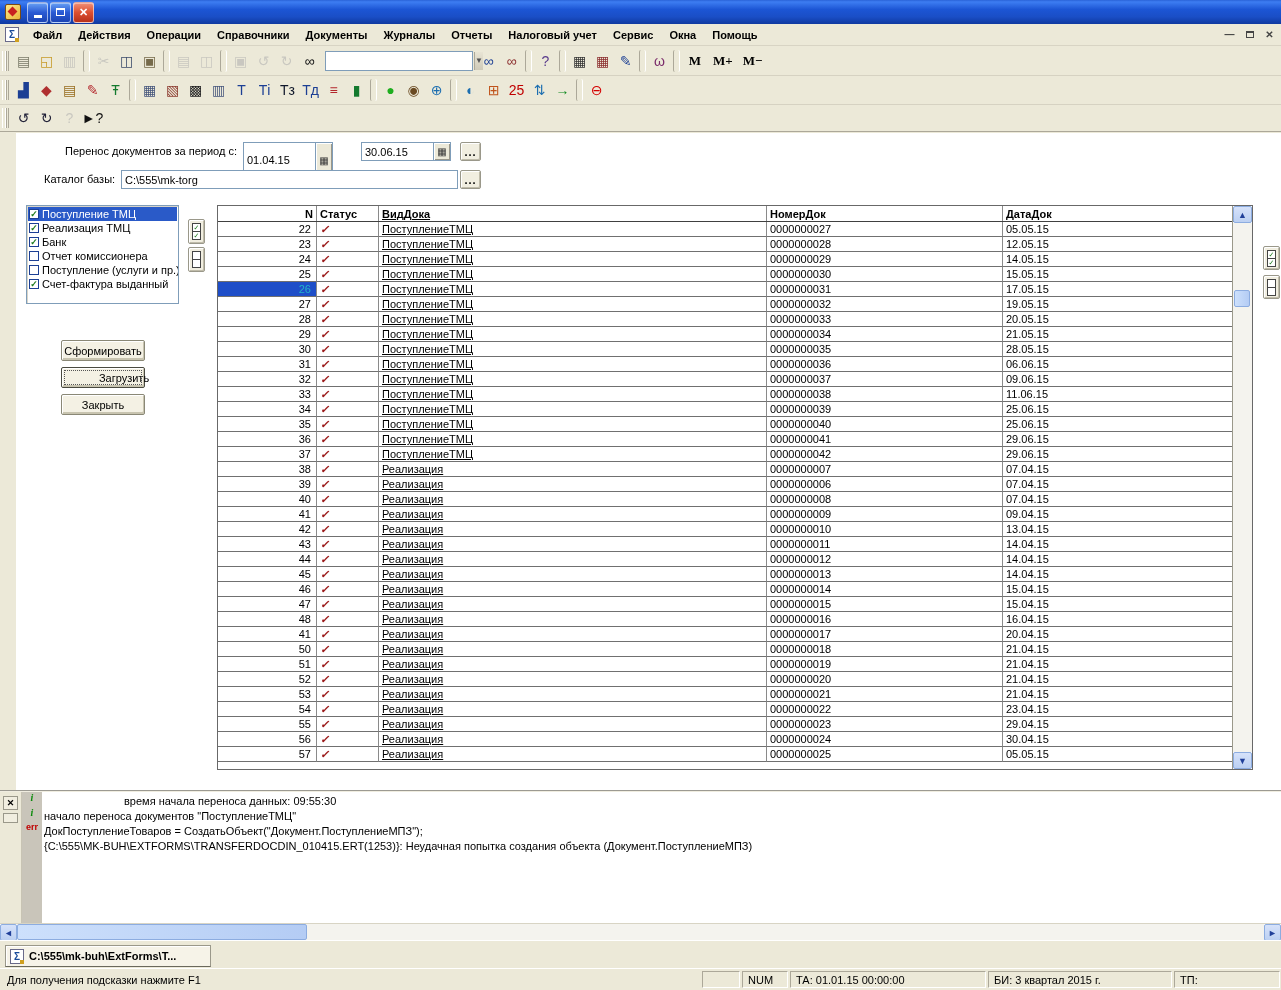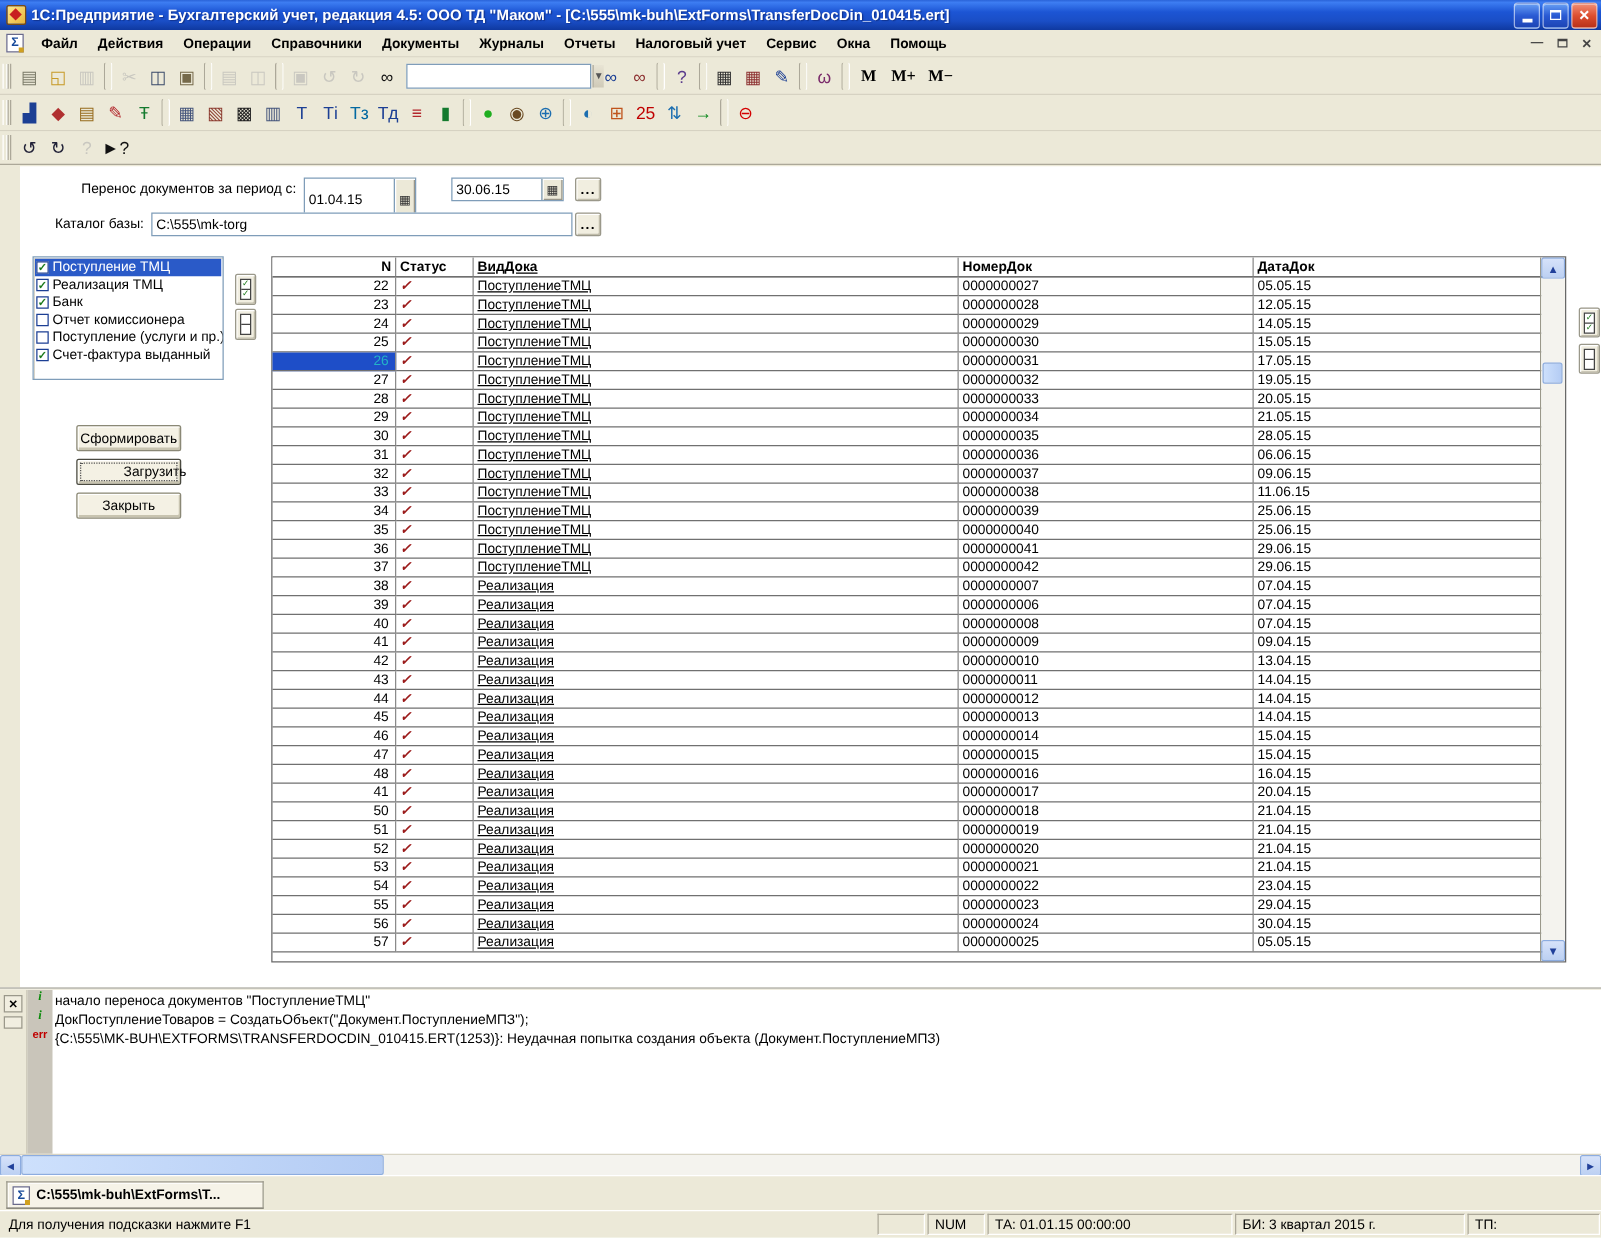--- a/index.html
+++ b/index.html
@@ -146,21 +146,20 @@
   .sseg { border:1px solid; border-color:#aca899 #fff #fff #aca899; margin:2px 1px; padding:1px 5px;
     white-space:nowrap; overflow:hidden; display:flex; align-items:center; }
   #seg-hint { flex:1; border-color:transparent; }
   #seg-blank { width:38px; } #seg-num { width:46px; } #seg-ta { width:196px; } #seg-bi { width:184px; } #seg-tp { width:106px; }
 </style>
 </head>
 <body>
 
 <div id="titlebar">
   <div class="app-icon"></div>
-  <div id="title-text">1С:Предприятие - Бухгалтерский учет, редакция 4.5: ООО ТД "Маком" - [C:\555\mk-buh\ExtForms\TransferDocDin_010415.ert]</div>
   <div class="wbtn">
       <span class="minbar"></span>
     </div>
   <div class="wbtn">
       <span class="restbox"></span>
     </div>
   <div class="wbtn close">
       <span>✕</span>
     </div>
 </div>
@@ -321,21 +320,21 @@
       </div>
       <div class="tbtn" style="color: rgb(69, 85, 124);">
         <span>▥</span>
       </div>
       <div class="tbtn" style="color: rgb(28, 63, 148);">
         <span>T</span>
       </div>
       <div class="tbtn" style="color: rgb(28, 63, 148);">
         <span>Tі</span>
       </div>
-      <div class="tbtn" style="color: #0369a1;">
+      <div class="tbtn" style="color: #0f172a;">
         <span>Тз</span>
       </div>
       <div class="tbtn" style="color: rgb(28, 63, 148);">
         <span>Тд</span>
       </div>
       <div class="tbtn" style="color: rgb(179, 40, 45);">
         <span>≡</span>
       </div>
       <div class="tbtn" style="color: rgb(20, 122, 46);">
         <span>▮</span>
@@ -797,20 +796,21 @@
     <div class="log-x">✕</div>
     <div class="log-min"></div>
   </div>
   <div id="log-gutter">
     <span class="log-marker textbtn" data-marker="i">i</span>
       <span class="log-marker textbtn" data-marker="i">i</span>
       <span class="log-marker textbtn" data-marker="err">err</span>
       <span class="log-marker textbtn" data-marker=""></span>
   </div>
   <div id="log-lines">
+    <span class="log-text textbtn" style="padding-left: 80px;">время начала переноса данных: 09:55:30</span>
       <span class="log-text textbtn">начало переноса документов "ПоступлениеТМЦ"</span>
       <span class="log-text textbtn">ДокПоступлениеТоваров = СоздатьОбъект("Документ.ПоступлениеМПЗ");</span>
       <span class="log-text textbtn">{C:\555\MK-BUH\EXTFORMS\TRANSFERDOCDIN_010415.ERT(1253)}: Неудачная попытка создания объекта (Документ.ПоступлениеМПЗ)</span>
   </div>
   <div id="loghs">
     <div class="sb-btn">◄</div>
     <div class="sb-track">
         <div class="sb-thumb"></div>
       </div>
     <div class="sb-btn">►</div>

